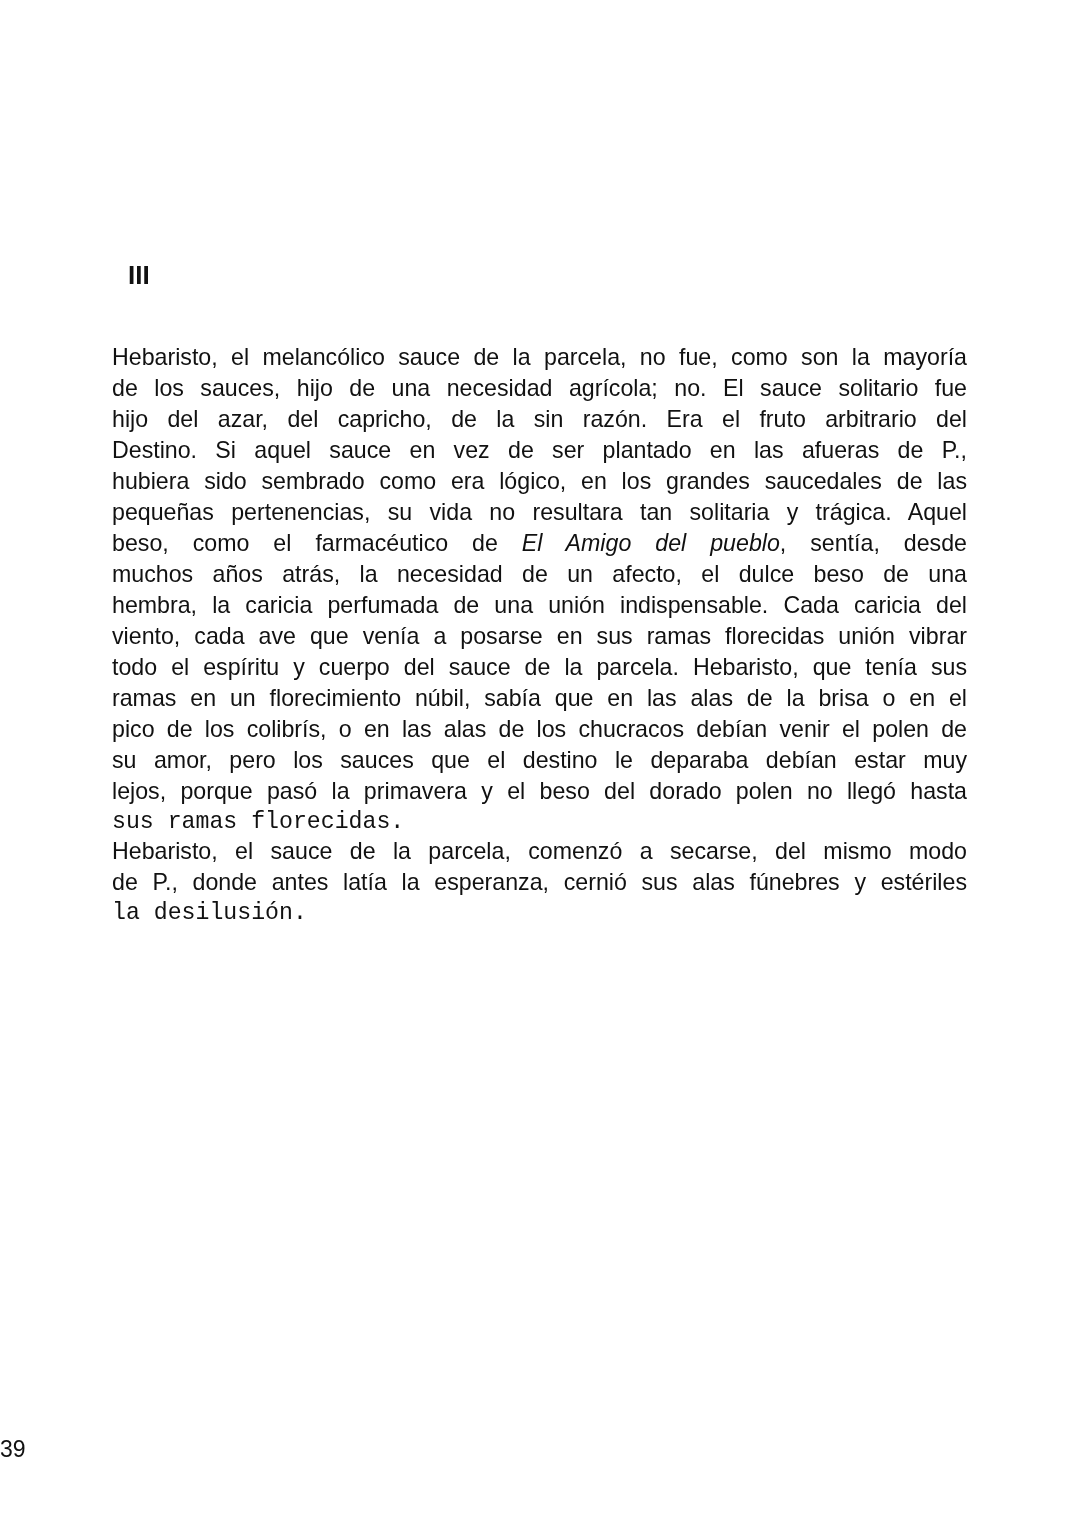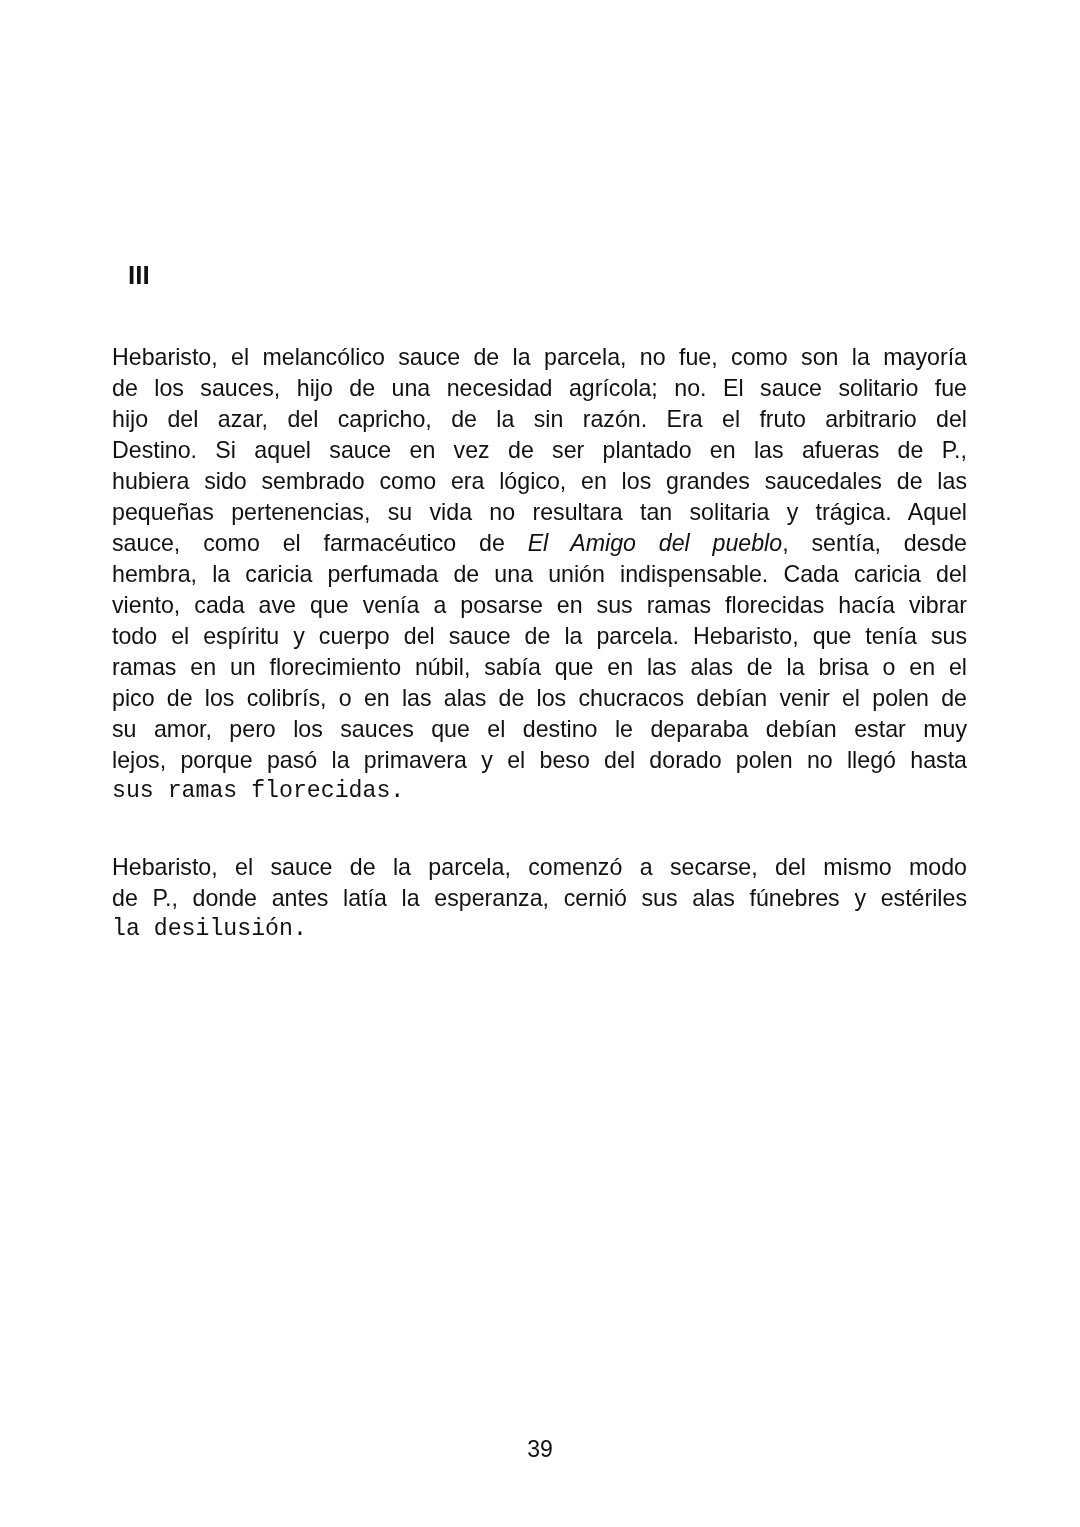--- a/index.html
+++ b/index.html
@@ -3,39 +3,40 @@
 <meta charset="utf-8">
 <style>
   html, body { margin: 0; padding: 0; background: #ffffff; }
   body { width: 1080px; height: 1527px; position: relative; overflow: hidden;
          font-family: "Liberation Sans", sans-serif; color: #111111; }
   .heading { position: absolute; left: 112px; top: 244px; font-size: 26px; font-weight: bold; margin: 16px; letter-spacing: 0; }
   .para { position: absolute; left: 112px; width: 855px; font-size: 23.2px; line-height: 31px; margin: 0; }
   .line { display: block; white-space: nowrap; text-align: justify; text-align-last: justify; height: 31px; }
   .line.last { text-align-last: left; font-family: Liberation Mono, monospace; }
   .p1 { top: 310px; margin-top: 32px; }
-  .p2 { top: 836px; margin-top: 16px; }
+  .p2 { top: 836px; }
   em { }
-  .page-number { position: absolute; left: 0; width: 1080px; top: 1436px; text-align: center; font-size: 23px; }
+  .page-number { position: absolute; left: 0; width: 1080px; top: 1436px; text-align: left; font-size: 23px; }
 </style>
 </head>
 <body>
 
 <h1 class="heading">III</h1>
 
 <div class="para p1">
   <span class="line"><span>Hebaristo, el melancólico sauce de la parcela, no fue, como son la mayoría</span></span>
   <span class="line"><span>de los sauces, hijo de una necesidad agrícola; no. El sauce solitario fue</span></span>
   <span class="line"><span>hijo del azar, del capricho, de la sin razón. Era el fruto arbitrario del</span></span>
   <span class="line"><span>Destino. Si aquel sauce en vez de ser plantado en las afueras de P.,</span></span>
   <span class="line"><span>hubiera sido sembrado como era lógico, en los grandes saucedales de las</span></span>
   <span class="line"><span>pequeñas pertenencias, su vida no resultara tan solitaria y trágica. Aquel</span></span>
-  <span class="line"><span>sauce, como el farmacéutico de </span><em>El Amigo del pueblo</em><span>, sentía, desde</span></span>
+  <span class="line"><span>beso, como el farmacéutico de </span><em>El Amigo del pueblo</em><span>, sentía, desde</span></span>
+  <span class="line"><span>muchos años atrás, la necesidad de un afecto, el dulce beso de una</span></span>
   <span class="line"><span>hembra, la caricia perfumada de una unión indispensable. Cada caricia del</span></span>
-  <span class="line"><span>viento, cada ave que venía a posarse en sus ramas florecidas hacía vibrar</span></span>
+  <span class="line"><span>viento, cada ave que venía a posarse en sus ramas florecidas unión vibrar</span></span>
   <span class="line"><span>todo el espíritu y cuerpo del sauce de la parcela. Hebaristo, que tenía sus</span></span>
   <span class="line"><span>ramas en un florecimiento núbil, sabía que en las alas de la brisa o en el</span></span>
   <span class="line"><span>pico de los colibrís, o en las alas de los chucracos debían venir el polen de</span></span>
   <span class="line"><span>su amor, pero los sauces que el destino le deparaba debían estar muy</span></span>
   <span class="line"><span>lejos, porque pasó la primavera y el beso del dorado polen no llegó hasta</span></span>
   <span class="line last"><span>sus ramas florecidas.</span></span>
 </div>
 
 <div class="para p2">
   <span class="line"><span>Hebaristo, el sauce de la parcela, comenzó a secarse, del mismo modo</span></span>

